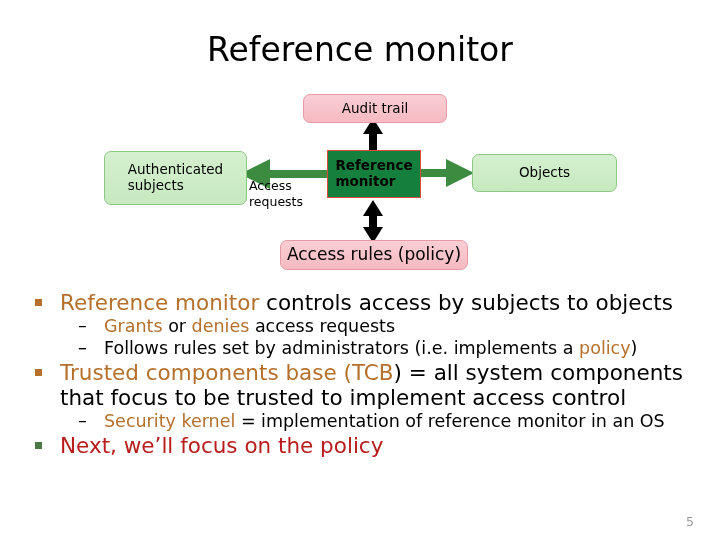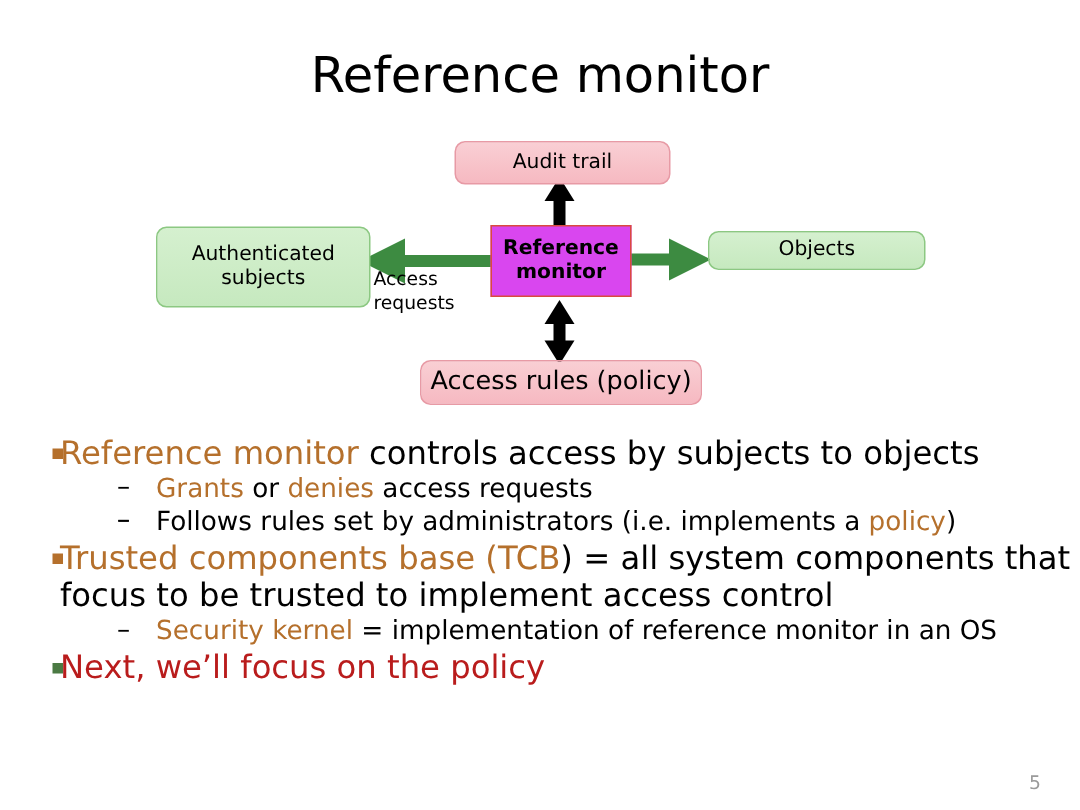--- a/index.html
+++ b/index.html
@@ -42,59 +42,59 @@
     width: 720px;
     height: 200px;
   }
 
   .node {
     position: absolute;
     box-sizing: border-box;
     display: flex;
     align-items: center;
     justify-content: center;
-    text-align: center;
+    text-align: left;
     font-family: "DejaVu Sans", sans-serif;
     line-height: 1.15;
   }
 
   .node-pink-round {
     background: linear-gradient(to bottom, #f9cfd4 0%, #f6b9c1 100%);
     border: 1px solid #e79aa5;
     border-radius: 7px;
     color: #000000;
   }
   .node-green-round {
     background: linear-gradient(to bottom, #d5f0cf 0%, #c6e9bf 100%);
     border: 1px solid #8cc882;
     border-radius: 7px;
     color: #000000;
   }
   .node-pink-square {
-    background: #d946ef;
+    background: #15803d;
     border: 1px solid #d94a3f;
     border-radius: 0px;
     color: #000000;
     font-weight: bold;
   }
 
   #node-audit-trail {
     left: 303px; top: 6px; width: 144px; height: 29px;
     font-size: 13.5px;
   }
   #node-auth-subjects {
     left: 104px; top: 63px; width: 143px; height: 54px;
     font-size: 13.5px;
   }
   #node-reference-monitor {
     left: 327px; top: 62px; width: 94px; height: 48px;
     font-size: 13.5px;
   }
   #node-objects {
-    left: 472px; top: 66px; width: 145px; height: 26px;
+    left: 472px; top: 66px; width: 145px; height: 38px;
     font-size: 13.5px;
   }
   #node-access-rules {
     left: 280px; top: 152px; width: 188px; height: 30px;
     font-size: 17px;
   }
 
   .access-requests-label {
     position: absolute;
     left: 249px;
@@ -116,21 +116,21 @@
 
   
   .body-text {
     position: absolute;
     top: 290px;
     left: 0;
     width: 720px;
   }
   .bullet-l1 {
     position: relative;
-    padding-left: 40px;
+    padding-left: 60px;
     font-size: 21.5px;
     font-family: "DejaVu Sans", sans-serif;
     color: #000000;
     line-height: 1.17;
     margin-bottom: 1px;
   }
   .bullet-l1 .sq {
     position: absolute;
     left: 35px;
     top: 9px;

